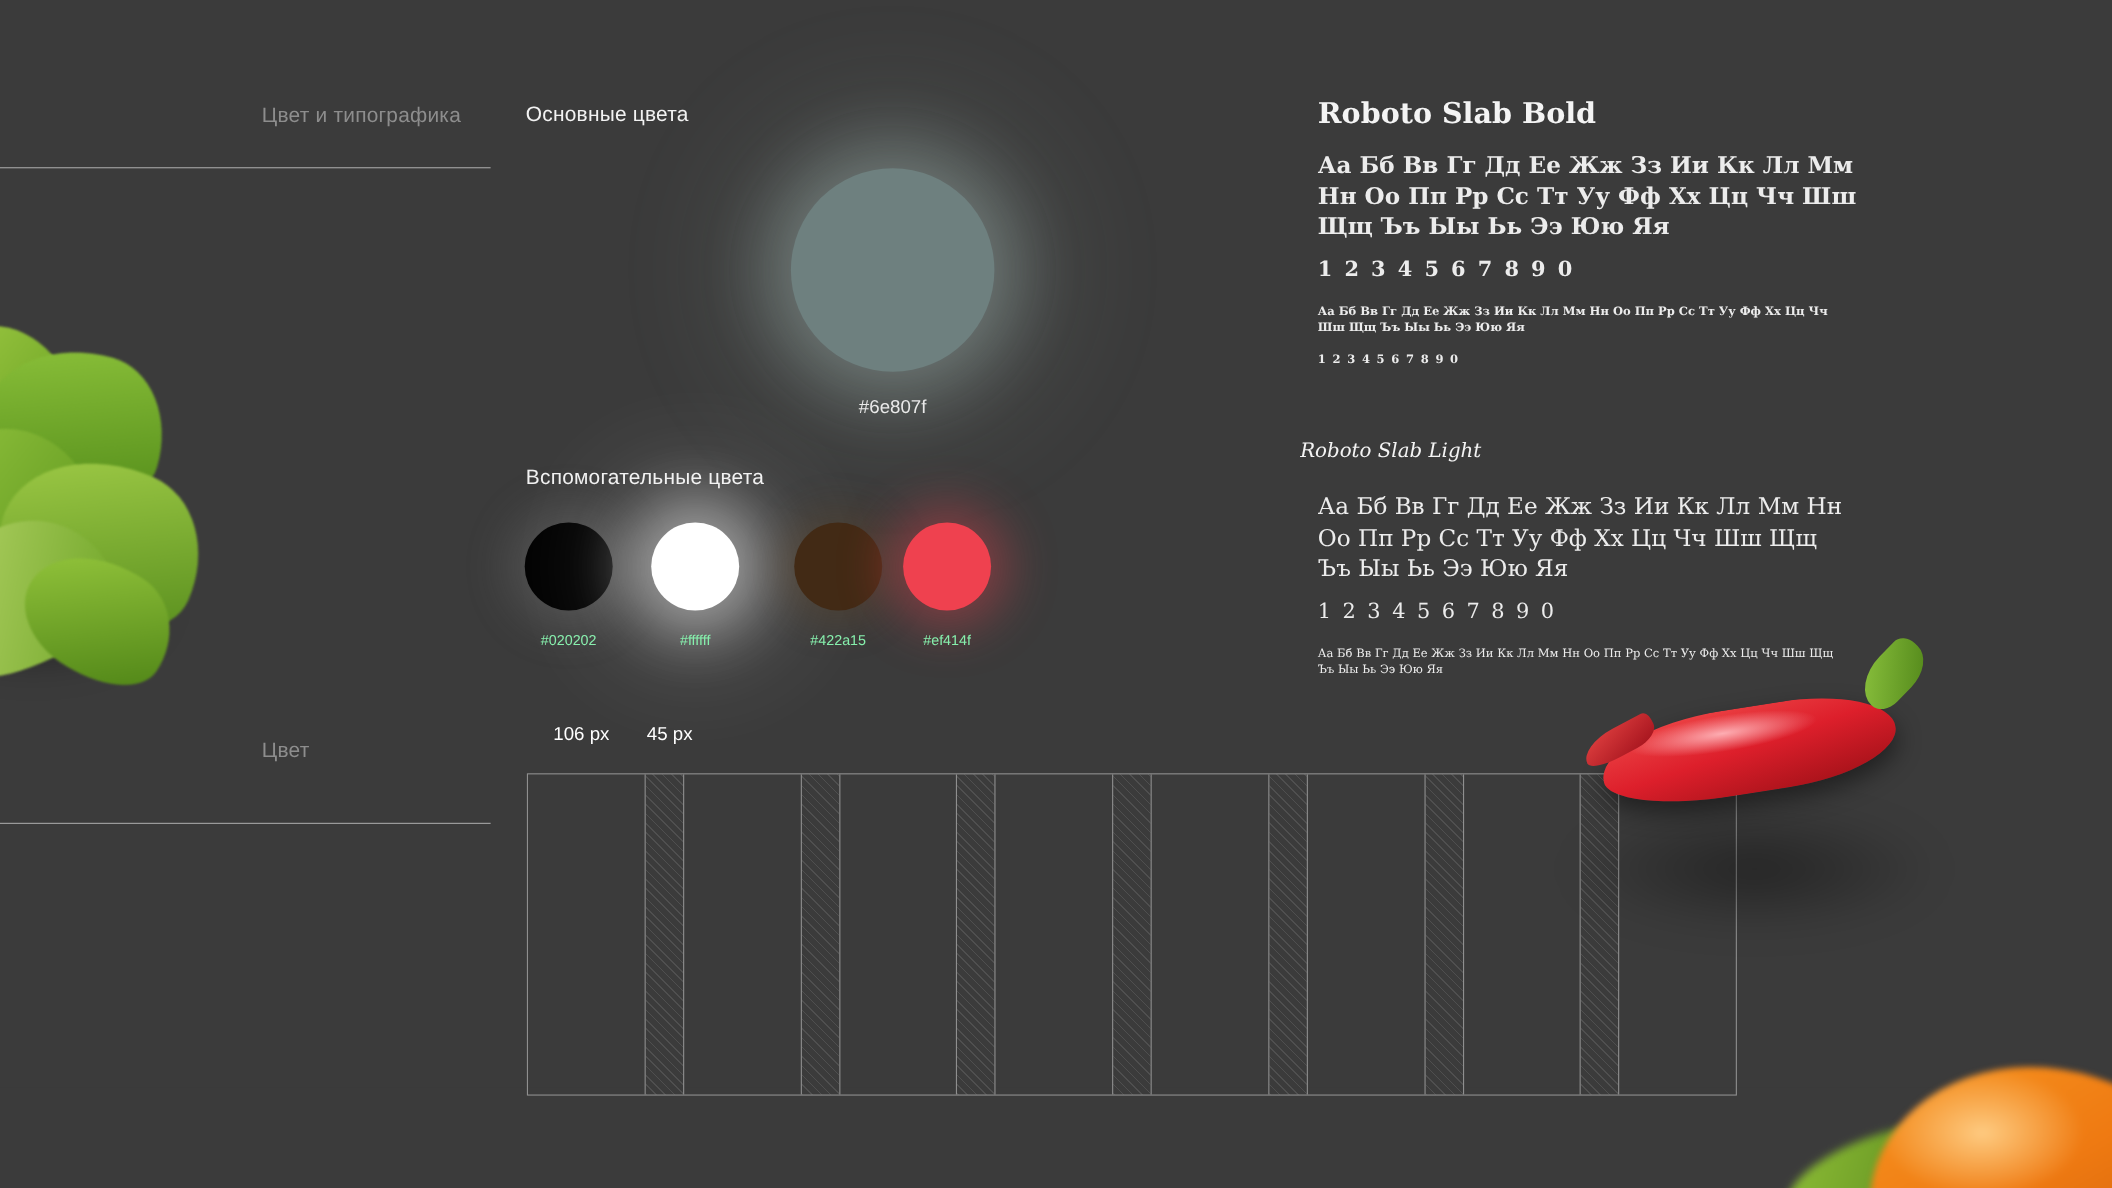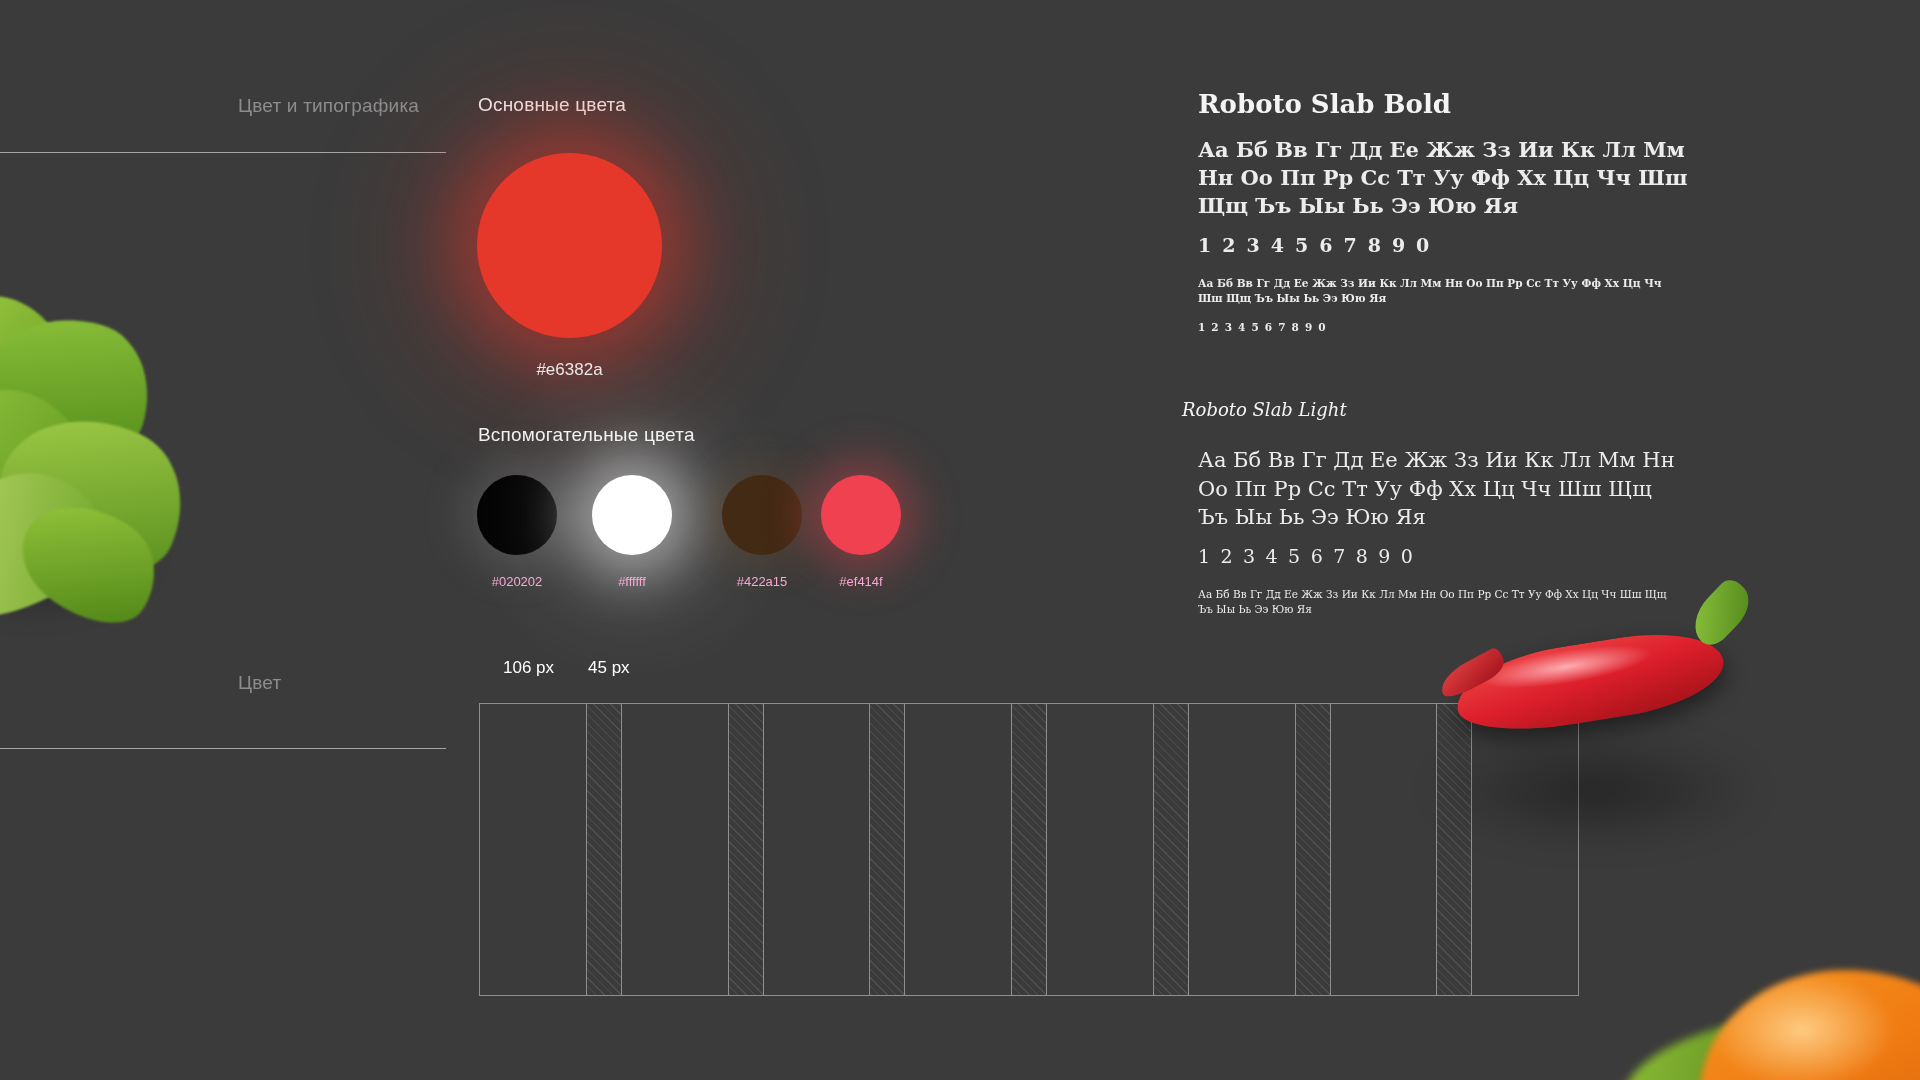--- a/index.html
+++ b/index.html
@@ -47,21 +47,21 @@
     position:relative;
   }
   .swatch .hex {
     position:absolute;
     left:50%;
     transform:translateX(-50%);
     white-space:nowrap;
     font-family:"Liberation Sans", sans-serif;
   }
   .primary .hex { top:112%; color:#e9e9e9; font-size:17px; }
-  .secondary .hex { top:124%; color:#f9a8d4; font-size:13px; }
+  .secondary .hex { top:124%; color:#86efac; font-size:13px; }
 
   
   .type-title {
     position:absolute;
     color:#f4f4f4;
     font-family:"DejaVu Serif", serif;
     white-space:nowrap;
   }
   .type-block {
     position:absolute;
@@ -170,25 +170,25 @@
 <div id="page">
 
   <div class="side-label" style="left:238px; top:95px;">Цвет и типографика</div>
   <div class="side-rule" style="top:152px; width:446px;"></div>
 
   <div class="side-label" style="left:238px; top:672px;">Цвет</div>
   <div class="side-rule" style="top:748px; width:446px;"></div>
 
   <div class="sec-heading" style="left:478px; top:94px;">Основные цвета</div>
 
-  <div class="swatch primary" style="left:477px; top:153px; width:185px; height:185px;">
-    <div class="disc" style="background:#e6382a; box-shadow:0 0 66px 26px rgba(230,56,42,.42), 0 0 120px 60px rgba(230,56,42,.18);"></div>
-    <div class="hex">#e6382a</div>
-  </div>
-
+
+  <div class="swatch primary" style="left:719px; top:153px; width:185px; height:185px;">
+    <div class="disc" style="background:#6e807f; box-shadow:0 0 60px 22px rgba(190,215,210,.30), 0 0 110px 55px rgba(190,215,210,.13);"></div>
+    <div class="hex">#6e807f</div>
+  </div>
 
   <div class="sec-heading" style="left:478px; top:424px;">Вспомогательные цвета</div>
 
   <div class="swatch secondary" style="left:477px; top:475px; width:80px; height:80px;">
     <div class="disc" style="background:#020202; box-shadow:0 0 40px 16px rgba(150,150,150,.22);"></div>
     <div class="hex">#020202</div>
   </div>
 
   <div class="swatch secondary" style="left:592px; top:475px; width:80px; height:80px;">
     <div class="disc" style="background:#ffffff; box-shadow:0 0 52px 22px rgba(255,255,255,.42), 0 0 100px 48px rgba(255,255,255,.16);"></div>

